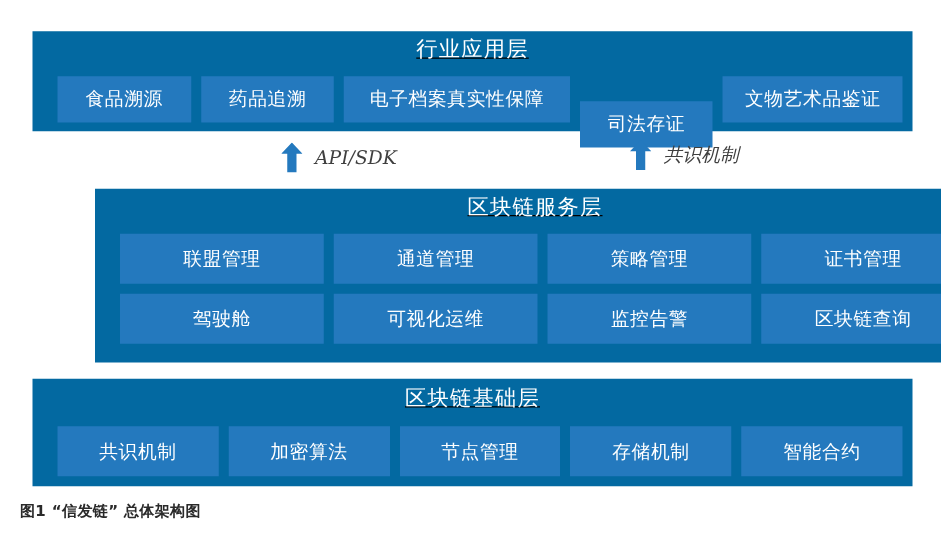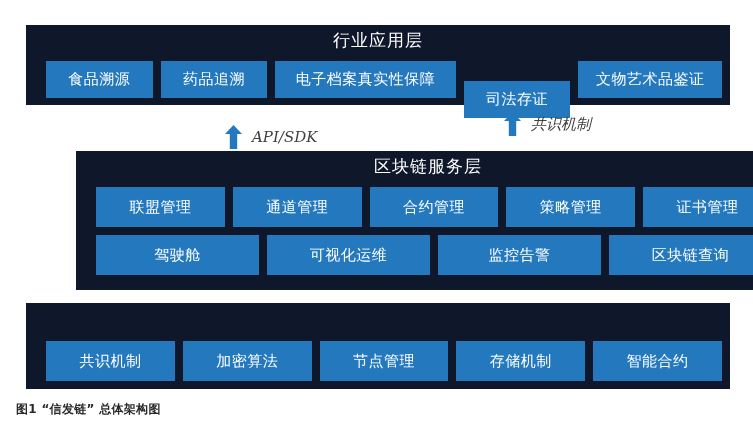--- a/index.html
+++ b/index.html
@@ -20,22 +20,23 @@
     left: 0;
     top: 0;
     width: 753px;
     height: 426px;
     background: #ffffff;
   }
 
   
   .layer {
     position: absolute;
-    background: #0f172a;
+    background: #0369a1;
     box-sizing: border-box;
+    text-decoration: underline;
   }
   .layer-title {
     width: 100%;
     text-align: center;
     color: #ffffff;
     font-size: 17px;
     line-height: 1;
     letter-spacing: 1px;
     font-family: "DejaVu Sans", "Liberation Sans", sans-serif;
     font-weight: 400;
@@ -90,21 +91,21 @@
     top: 108px;
     width: 753px;
     height: 40px;
   }
   .conn-group {
     position: absolute;
     display: flex;
     align-items: center;
     gap: 10px;
   }
-  #conn-left  { left: 225px; top: 17px; }
+  #conn-left  { left: 225px; top: 6px; }
   #conn-right { left: 504px; top: 4px; }
 
   .uparrow {
     width: 17px;
     height: 24px;
     flex: none;
   }
   .conn-label {
     color: #3f3f3f;
     font-style: italic;
@@ -205,34 +206,34 @@
     </div>
 
   </div>
 
   <div class="layer" id="layer-service">
     <div class="layer-title">区块链服务层</div>
 
     <div class="row r0">
       <div class="cell">联盟管理</div>
       <div class="cell">通道管理</div>
-      <div class="cell">合约管理</div>
       <div class="cell">策略管理</div>
       <div class="cell">证书管理</div>
     </div>
 
     <div class="row r1">
       <div class="cell">驾驶舱</div>
       <div class="cell">可视化运维</div>
       <div class="cell">监控告警</div>
       <div class="cell">区块链查询</div>
     </div>
   </div>
 
   <div class="layer" id="layer-base">
+    <div class="layer-title">区块链基础层</div>
     <div class="row">
       <div class="cell">共识机制</div>
       <div class="cell">加密算法</div>
       <div class="cell">节点管理</div>
       <div class="cell">存储机制</div>
       <div class="cell">智能合约</div>
     </div>
   </div>
 
   <div id="caption">图1 “信发链” 总体架构图</div>

